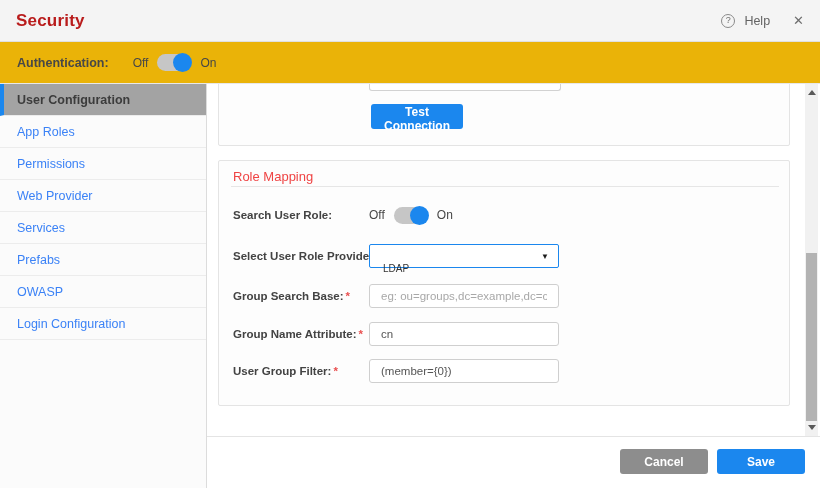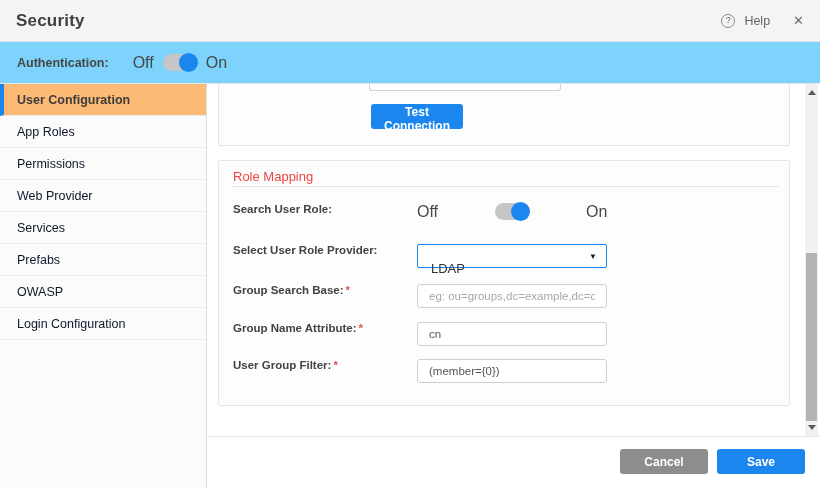--- a/index.html
+++ b/index.html
@@ -2,69 +2,69 @@
 <html><head>
 <meta charset="utf-8">
 <style>
   html,body{margin:0;padding:0;background:#fff;}
   *{box-sizing:border-box;font-family:"Liberation Sans","DejaVu Sans",sans-serif;}
   .app{position:relative;width:820px;height:488px;background:#fff;overflow:hidden;color:#444;}
 
   
   .header{position:absolute;left:0;top:0;width:820px;height:42px;background:#f4f4f4;
           border-bottom:1px solid #e0e0e0;display:flex;align-items:center;padding:0 16px;}
-  .header-title{font-size:17px;font-weight:600;color:#404040;letter-spacing:.2px;}
+  .header-title{font-size:17px;font-weight:600;color:#b91c1c;letter-spacing:.2px;}
   .header-right{margin-left:auto;display:flex;align-items:center;gap:9px;}
   .help-icon{width:14px;height:14px;border:1px solid #8a8a8a;border-radius:50%;color:#6d6d6d;
              font-size:9px;display:flex;align-items:center;justify-content:center;line-height:1;}
   .help-label{font-size:12.5px;color:#636363;margin-right:14px;}
   .close-icon{font-size:13px;color:#6d6d6d;line-height:1;cursor:pointer;}
 
   
-  .auth-bar{position:absolute;left:0;top:42px;width:820px;height:42px;background:#7dd3fc;
+  .auth-bar{position:absolute;left:0;top:42px;width:820px;height:42px;background:#eab308;
             border-bottom:1px solid #e8e8e8;display:flex;align-items:center;padding-left:17px;}
   .auth-label{font-size:12.5px;color:#474747;font-weight:600;}
   .tgl-off{margin-left:24px;}
   .tgl-on{margin-left:9px;}
-  .tgl-label{font-size:16px;color:#474747;}
+  .tgl-label{font-size:12px;color:#474747;}
   .toggle{position:relative;width:34px;height:17px;background:#c6c6c6;border-radius:9px;
           margin-left:9px;display:inline-block;cursor:pointer;flex:none;}
   .toggle .knob{position:absolute;right:-1px;top:-1px;width:19px;height:19px;border-radius:50%;
                 background:#1b87ee;}
 
   
   .sidebar{position:absolute;left:0;top:84px;width:207px;height:404px;background:#fbfbfb;
            border-right:1px solid #dcdcdc;}
   .side-item{height:32px;display:flex;align-items:center;padding-left:17px;
-             border-bottom:1px solid #ececec;font-size:12.5px;color:#0f172a;cursor:pointer;}
-  .side-item.active{background:#fdba74;border-left:4px solid #1b87ee;padding-left:13px;
+             border-bottom:1px solid #ececec;font-size:12.5px;color:#3b82f6;cursor:pointer;}
+  .side-item.active{background:#a3a3a3;border-left:4px solid #1b87ee;padding-left:13px;
                     color:#3c3c3c;font-weight:600;}
 
   
   .content{position:absolute;left:207px;top:84px;width:598px;height:352px;background:#fff;
            overflow:hidden;}
   .card{position:absolute;background:#fdfdfd;border:1px solid #e4e4e4;border-radius:2px;}
   .card1{left:11px;top:-10px;width:572px;height:72px;}
   .trunc-input{position:absolute;left:150px;top:-14px;width:192px;height:30px;background:#fff;
                border:1px solid #d2d2d2;border-top:none;border-radius:0 0 3px 3px;}
   .btn{border:none;border-radius:3px;color:#fff;font-size:12px;font-weight:700;cursor:pointer;}
   .test-btn{position:absolute;left:152px;top:29px;width:92px;height:25px;background:#1b87ee;}
   .card2{left:11px;top:76px;width:572px;height:246px;}
   .rm-title{position:absolute;left:14px;top:8px;font-size:13px;color:#ef4444;text-align:center;}
   .rm-divider{position:absolute;left:12px;top:25px;width:548px;height:1px;background:#e6e6e6;}
-  .row{position:absolute;left:14px;height:24px;display:flex;align-items:flex-start;gap:48px;}
+  .row{position:absolute;left:14px;height:24px;display:flex;align-items:center;}
   .row-1{top:42px;} .row-2{top:83px;} .row-3{top:123px;} .row-4{top:161px;} .row-5{top:198px;}
   .f-label{width:136px;font-size:11.5px;color:#434343;font-weight:600;white-space:nowrap;flex:none;}
   .req{color:#e94f4f;margin-left:2px;}
   .txt-input{width:190px;height:24px;border:1px solid #cfcfcf;border-radius:3px;padding:0 11px;
              font-size:11.5px;color:#555;outline:none;background:#fff;}
   .txt-input::placeholder{color:#a8a8a8;}
   .select{width:190px;height:24px;border:1px solid #1b87ee;border-radius:2px;background:#fff;
           display:flex;align-items:center;padding:0 9px 0 13px;cursor:pointer;}
-  .select-value{font-size:13px;color:#333;margin-top:24px;}
+  .select-value{font-size:10px;color:#333;margin-top:24px;}
   .select-arrow{margin-left:auto;font-size:8px;color:#1c1c1c;}
 
   
   .scrollbar{position:absolute;left:805px;top:84px;width:13px;height:352px;background:#f1f1f1;}
   .sb-up,.sb-down{position:absolute;left:3px;width:0;height:0;border-left:4px solid transparent;
                   border-right:4px solid transparent;cursor:pointer;}
   .sb-up{top:6px;border-bottom:5px solid #5a5a5a;}
   .sb-down{bottom:6px;border-top:5px solid #5a5a5a;}
   .sb-thumb{position:absolute;left:1px;top:169px;width:11px;height:168px;background:#b3b3b3;
             cursor:pointer;}

